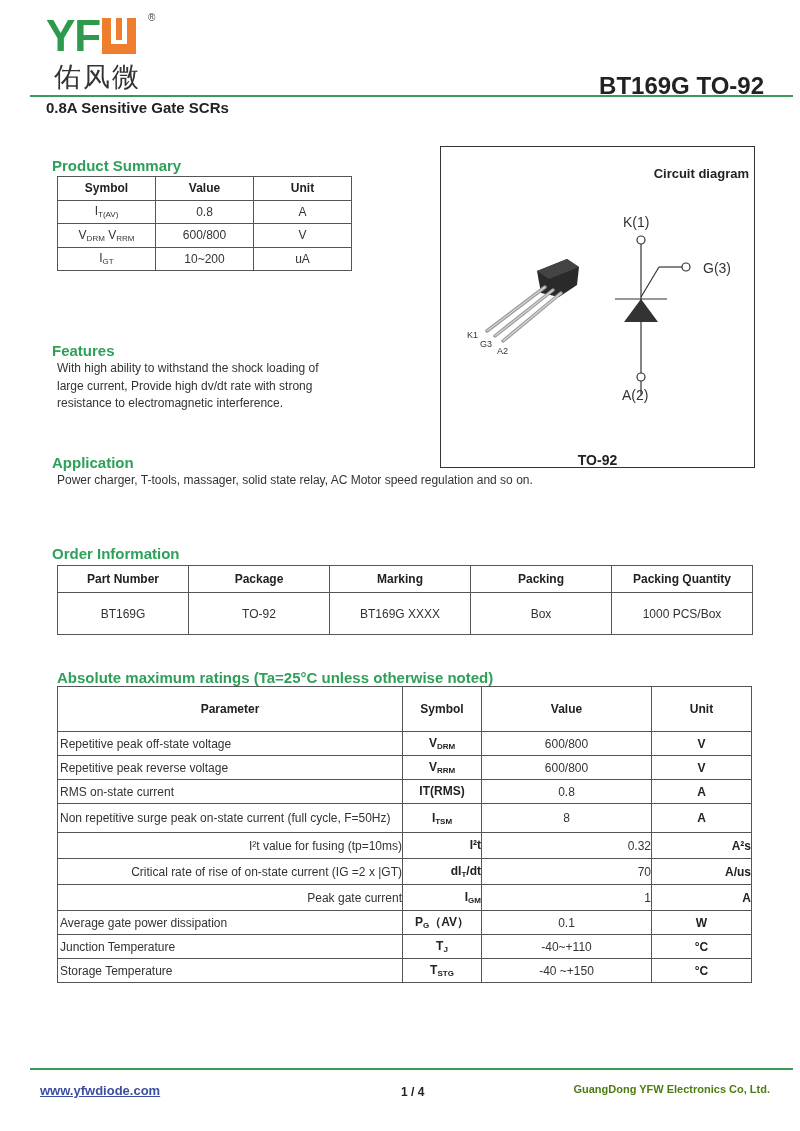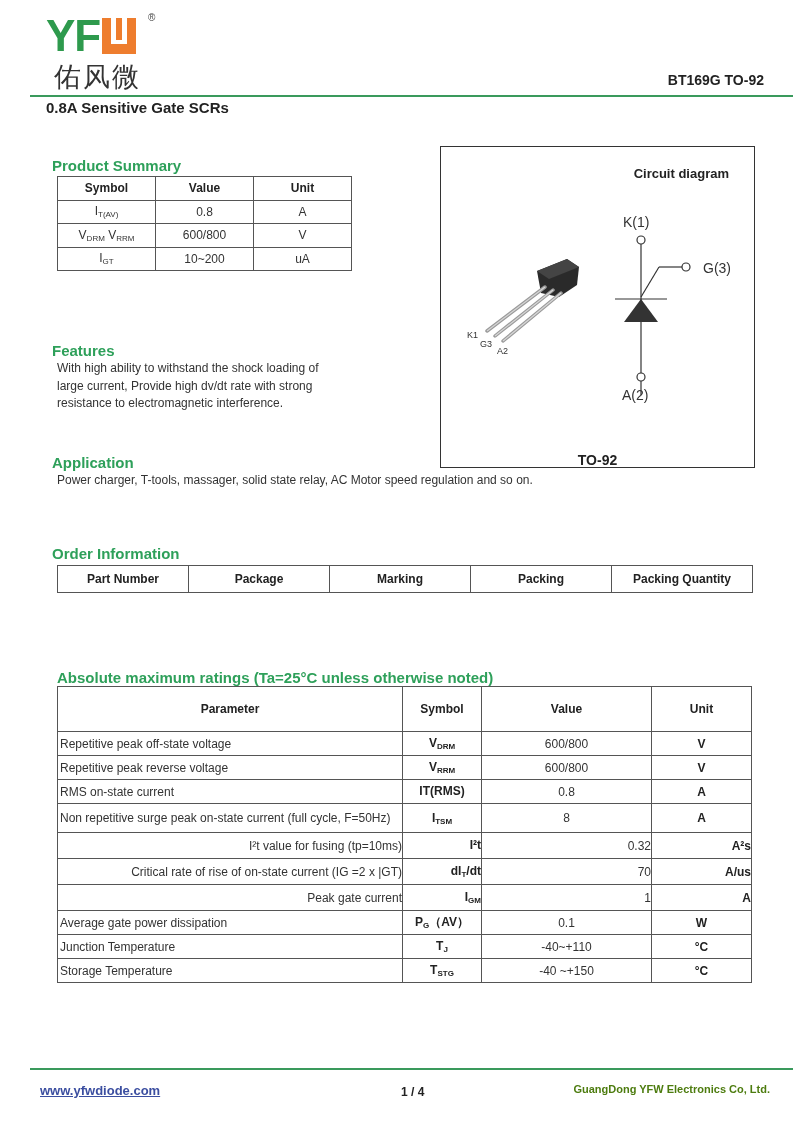--- a/index.html
+++ b/index.html
@@ -10,39 +10,39 @@
   
   .logo { left: 46px; top: 12px; width: 120px; height: 80px; }
   .logo-letters { position: absolute; left: 0; top: 2px; font-family: "Liberation Sans", sans-serif; font-weight: bold; font-size: 44px; line-height: 44px; letter-spacing: -1px; }
   .logo-y, .logo-f { color: #2e9a4d; }
   .logo-u { display: inline-block; position: relative; width: 34px; height: 36px; background: #ee7d2e; vertical-align: top; margin-top: 4px; margin-left: 2px; }
   .logo-u::after { content: ""; position: absolute; left: 9px; top: 0; width: 16px; height: 26px; background: #fff; }
   .logo-u-inner { position: absolute; left: 14px; top: 0; width: 6px; height: 22px; background: #ee7d2e; z-index: 2; }
   .logo-reg { position: absolute; left: 102px; top: 0; font-size: 10px; color: #444; }
   .logo-cn { position: absolute; left: 8px; top: 50px; font-size: 27px; font-weight: normal; color: #333; letter-spacing: 2px; line-height: 30px; font-family: "DejaVu Sans", sans-serif; }
 
-  .doc-title { right: 36px; top: 72px; font-size: 14px; font-weight: bold; color: #222; }
+  .doc-title { right: 36px; top: 72px; font-size: 24px; font-weight: bold; color: #222; }
   .top-rule { left: 30px; top: 95px; width: 763px; height: 2px; background: #3a9a5c; }
   .subtitle { left: 46px; top: 99px; font-size: 15px; font-weight: bold; color: #222; }
 
   .section-title { font-size: 15px; font-weight: bold; color: #2ea05a; }
   .body-text { font-size: 12px; line-height: 17.5px; color: #333; }
 
   table { border-collapse: collapse; table-layout: fixed; }
   td, th { border: 1px solid #555; text-align: center; vertical-align: middle; font-size: 12px; color: #333; }
   th { font-weight: bold; color: #222; }
   sub { font-size: 8px; vertical-align: -2px; }
 
   
   .ps-table { left: 57px; top: 176px; width: 294px; }
   .ps-table th, .ps-table td { height: 23.5px; }
 
   
   .circuit-box { left: 440px; top: 146px; width: 315px; height: 322px; border: 1.5px solid #333; }
-  .circuit-title { position: absolute; right: 25px; top: 19px; font-size: 13px; font-weight: bold; color: #222; }
+  .circuit-title { position: absolute; right: 5px; top: 19px; font-size: 13px; font-weight: bold; color: #222; }
   .circuit-footer { position: absolute; left: 0; width: 100%; top: 305px; text-align: center; font-size: 14px; font-weight: bold; color: #222; }
   .circuit-svg { position: absolute; left: 0; top: 0; }
 
   
   .oi-table { left: 57px; top: 565px; width: 695px; }
   .oi-table th { height: 27px; }
   .oi-table td { height: 42px; }
 
   
   .ar-table { left: 57px; top: 686px; width: 694px; }
@@ -158,20 +158,27 @@
       <col style="width:141px">
     </colgroup>
   <tbody>
       <tr>
     <th>Part Number</th>
     <th>Package</th>
     <th>Marking</th>
     <th>Packing</th>
     <th>Packing Quantity</th>
   </tr>
+  <tr>
+    <td>BT169G</td>
+    <td>TO-92</td>
+    <td>BT169G XXXX</td>
+    <td>Box</td>
+    <td>1000 PCS/Box</td>
+  </tr>
 </tbody>
   </table>
 
 <div class="abs section-title" style="left:57px; top:669px;">Absolute maximum ratings (Ta=25°C unless otherwise noted)</div>
 <table class="abs ar-table">
   <colgroup>
       <col style="width:345px">
       <col style="width:79px">
       <col style="width:170px">
       <col style="width:100px">

